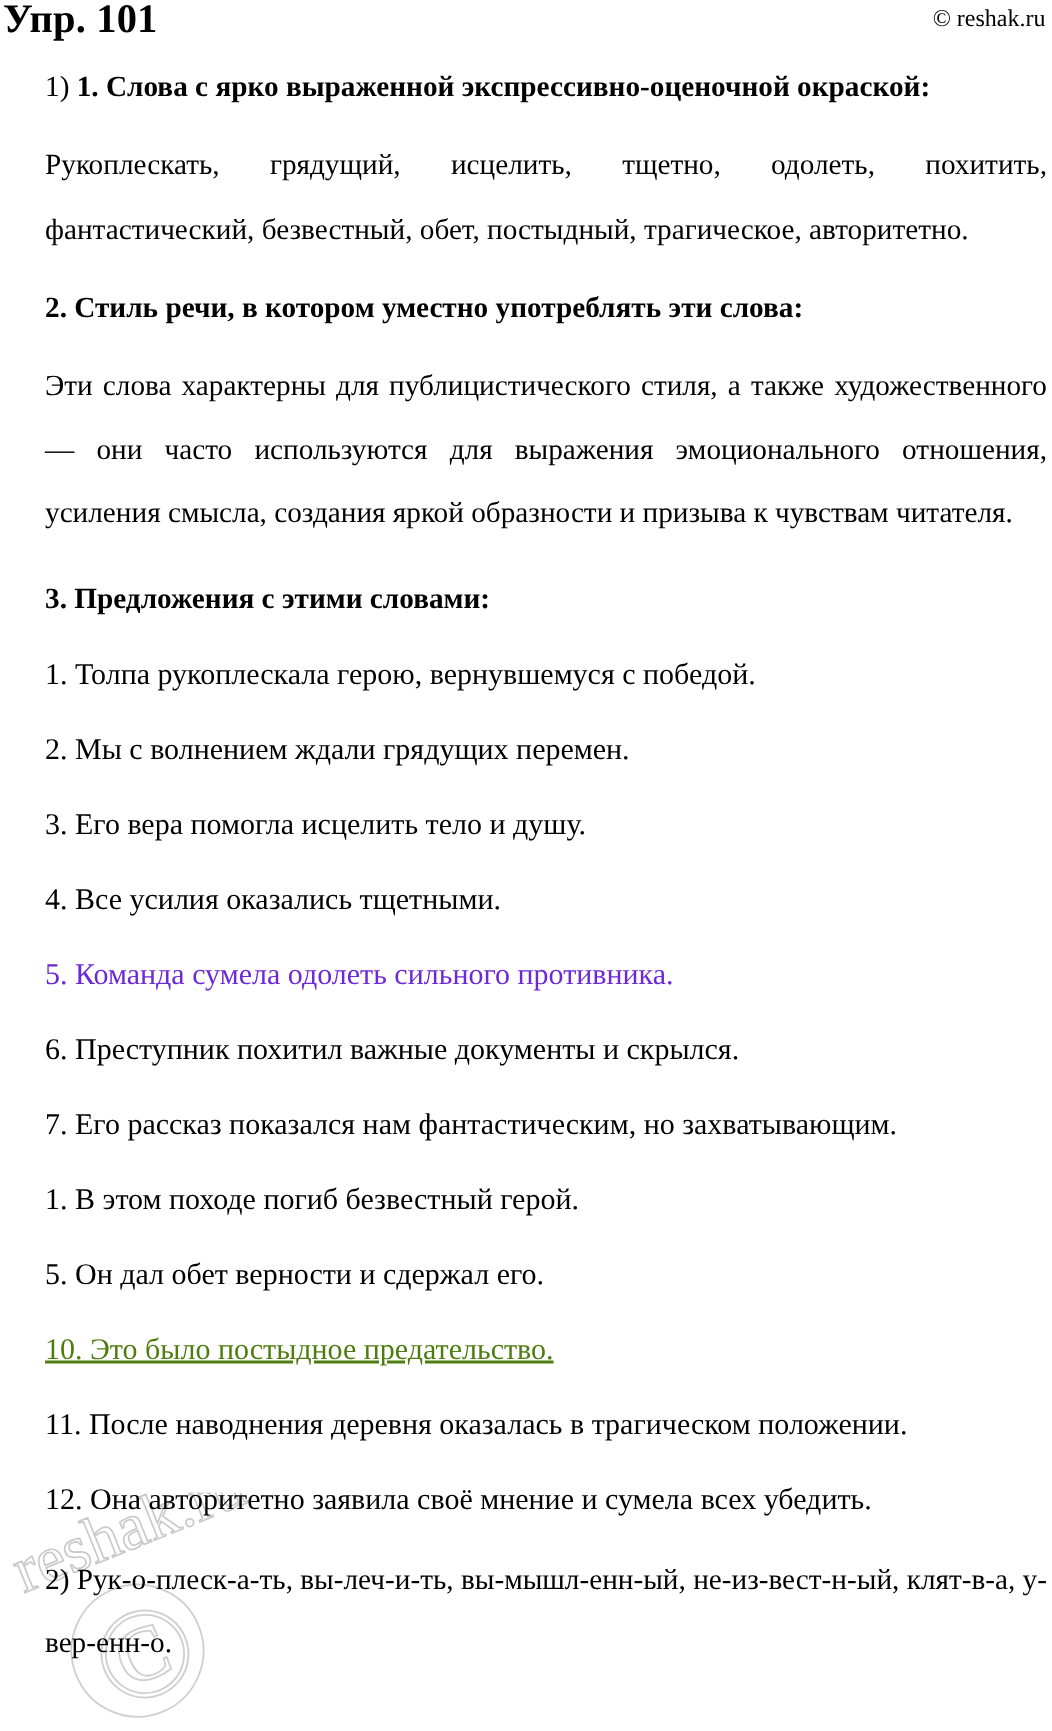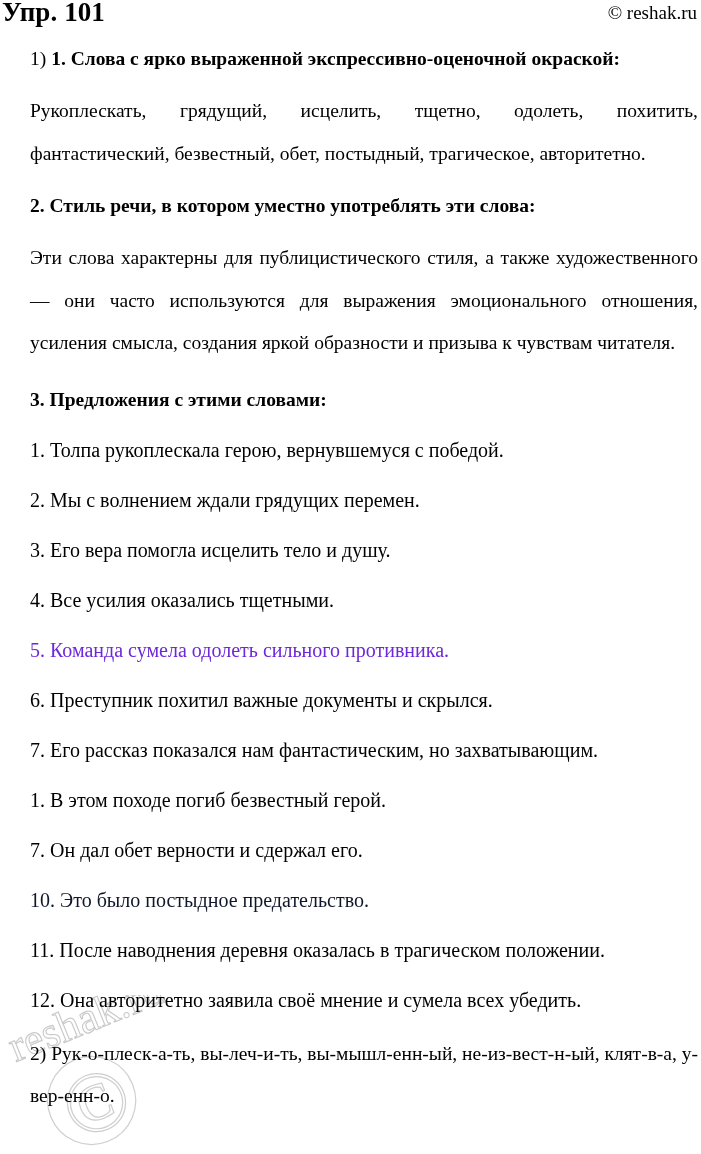--- a/index.html
+++ b/index.html
@@ -41,21 +41,21 @@
     font-size: 27px;
     font-weight: bold;
     letter-spacing: 0.1px;
     line-height: 24px;
     white-space: nowrap;
   }
   .header-copyright {
     position: absolute;
     right: 4px;
     top: 1px;
-    font-size: 19px;
+    font-size: 16px;
     font-weight: normal;
     line-height: 24px;
     white-space: nowrap;
   }
 
   
   .content {
     position: relative;
     padding: 0 3px 0 2px;
     box-sizing: border-box;
@@ -91,21 +91,21 @@
     font-size: 20px;
     font-weight: normal;
     line-height: 26px;
     margin: 0;
     padding: 0;
     white-space: nowrap;
   }
 
   
   .faded { color: #6d28d9; }
-  .faded-2 { color: #0f172a; }
+  .faded-2 { color: #4d7c0f; text-decoration: underline; }
   .gap-16 { height: 16px; }
   .gap-18 { height: 18px; }
   .gap-20 { height: 20px; }
   .gap-22 { height: 22px; }
   .gap-24 { height: 24px; }
 
   
   .watermark {
     position: absolute;
     left: 8px;
@@ -203,21 +203,21 @@
 
     <div class="sentence">6. Преступник похитил важные документы и скрылся.</div>
     <div class="gap-24"></div>
 
     <div class="sentence">7. Его рассказ показался нам фантастическим, но захватывающим.</div>
     <div class="gap-24"></div>
 
     <div class="sentence">1. В этом походе погиб безвестный герой.</div>
     <div class="gap-24"></div>
 
-    <div class="sentence">7. Он дал обет верности и сдержал его.</div>
+    <div class="sentence">5. Он дал обет верности и сдержал его.</div>
     <div class="gap-24"></div>
 
     <div class="sentence faded-2">10. Это было постыдное предательство.</div>
     <div class="gap-24"></div>
 
     <div class="sentence">11. После наводнения деревня оказалась в трагическом положении.</div>
     <div class="gap-24"></div>
 
     <div class="sentence">12. Она авторитетно заявила своё мнение и сумела всех убедить.</div>
 

